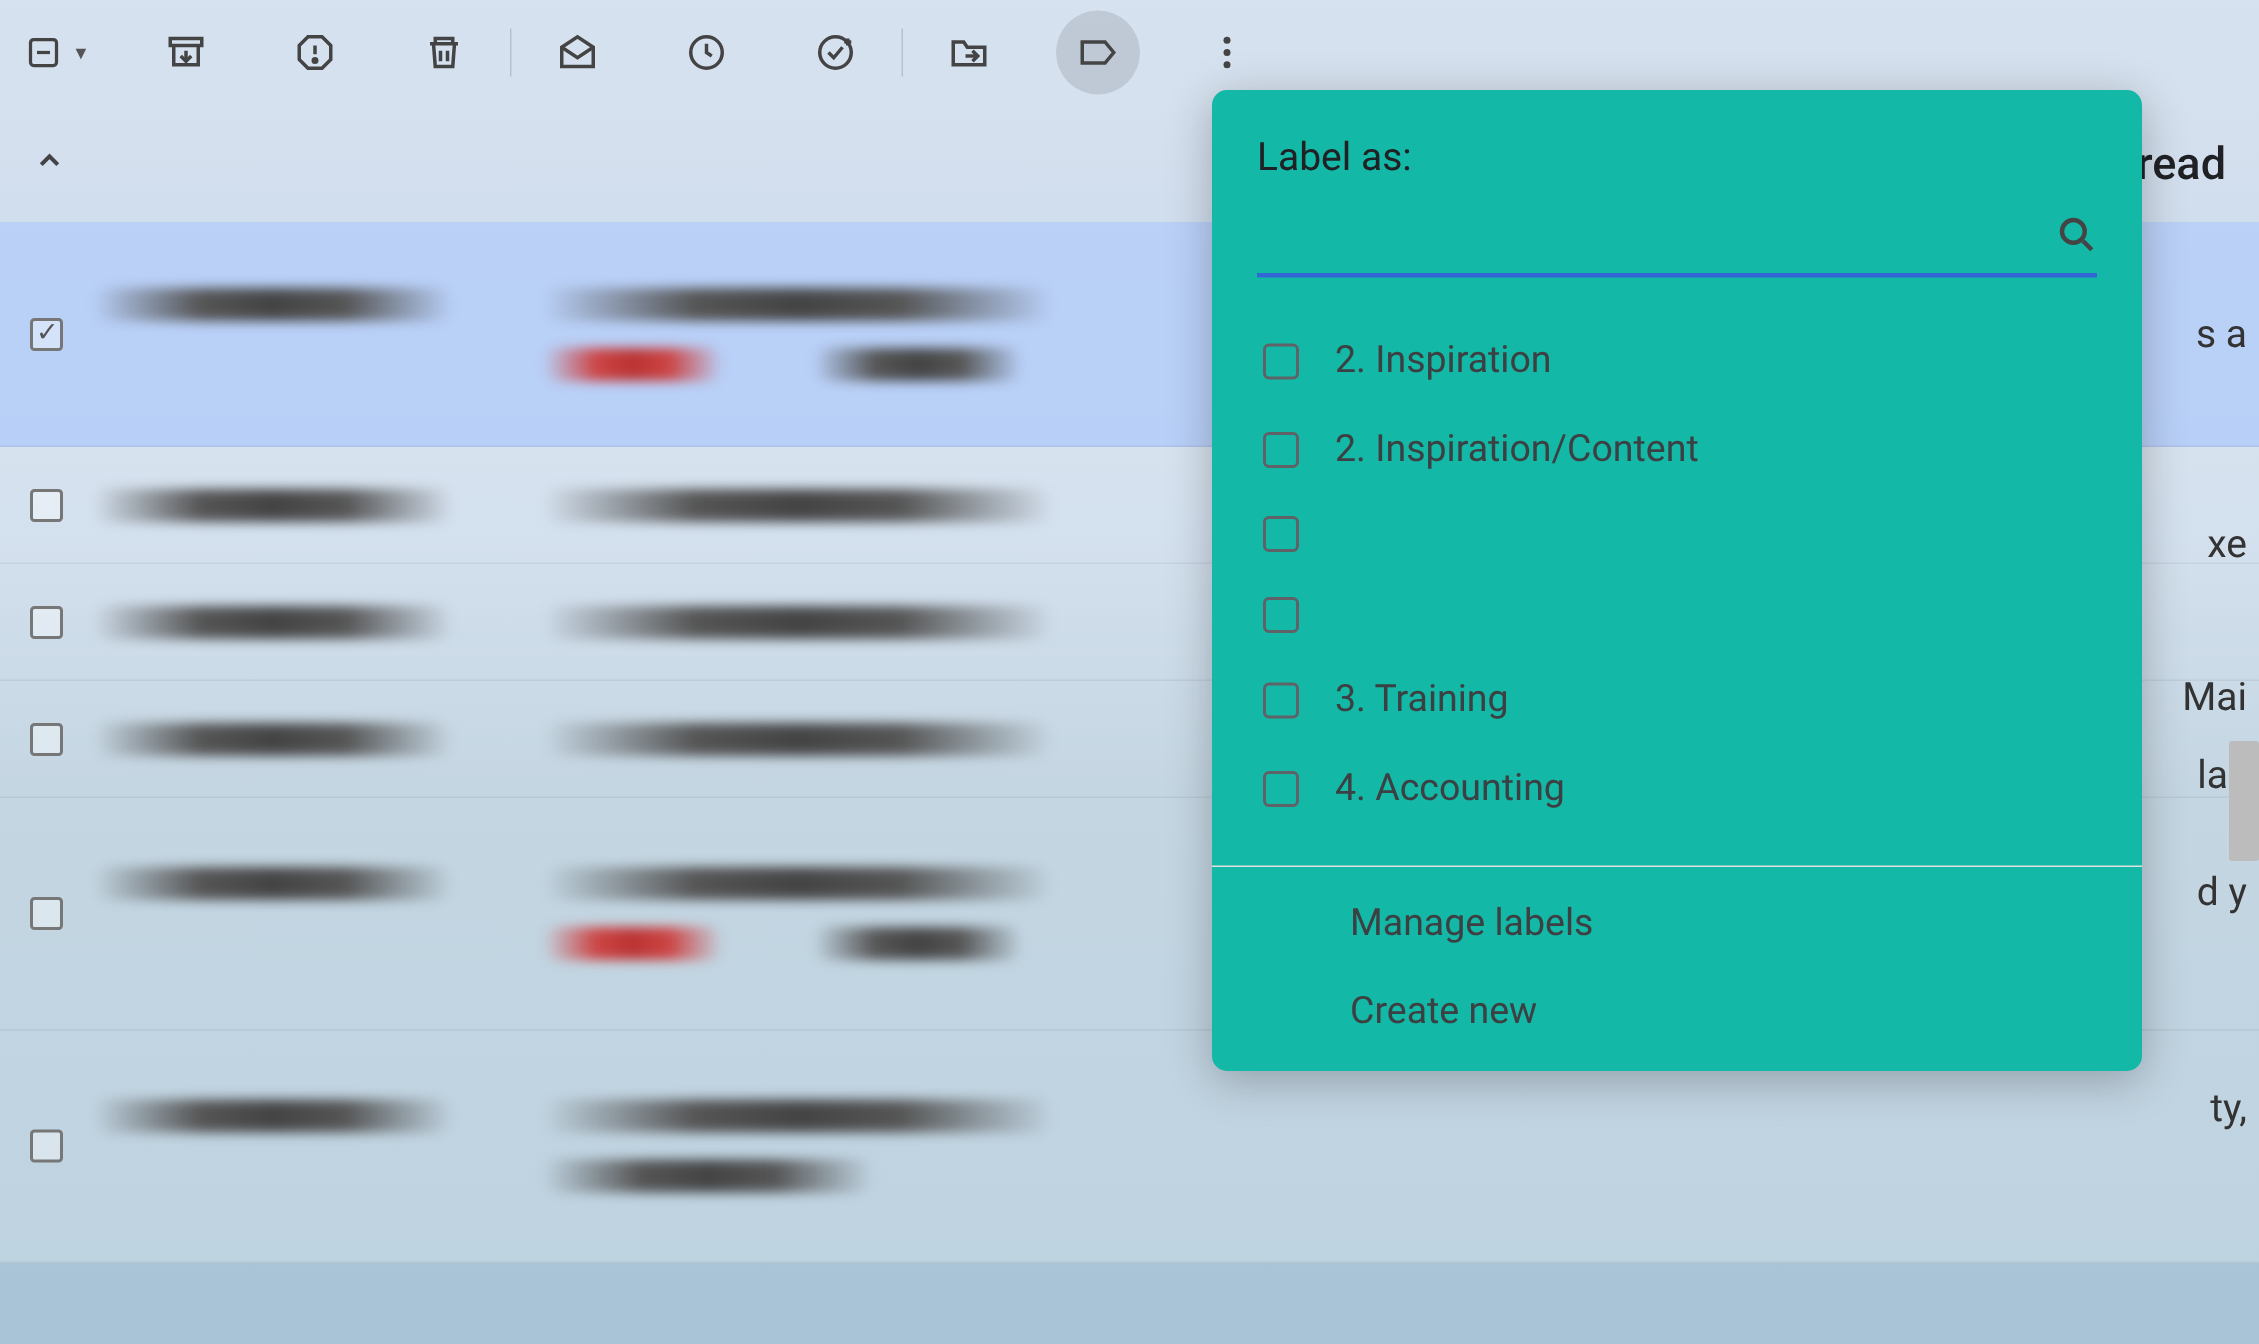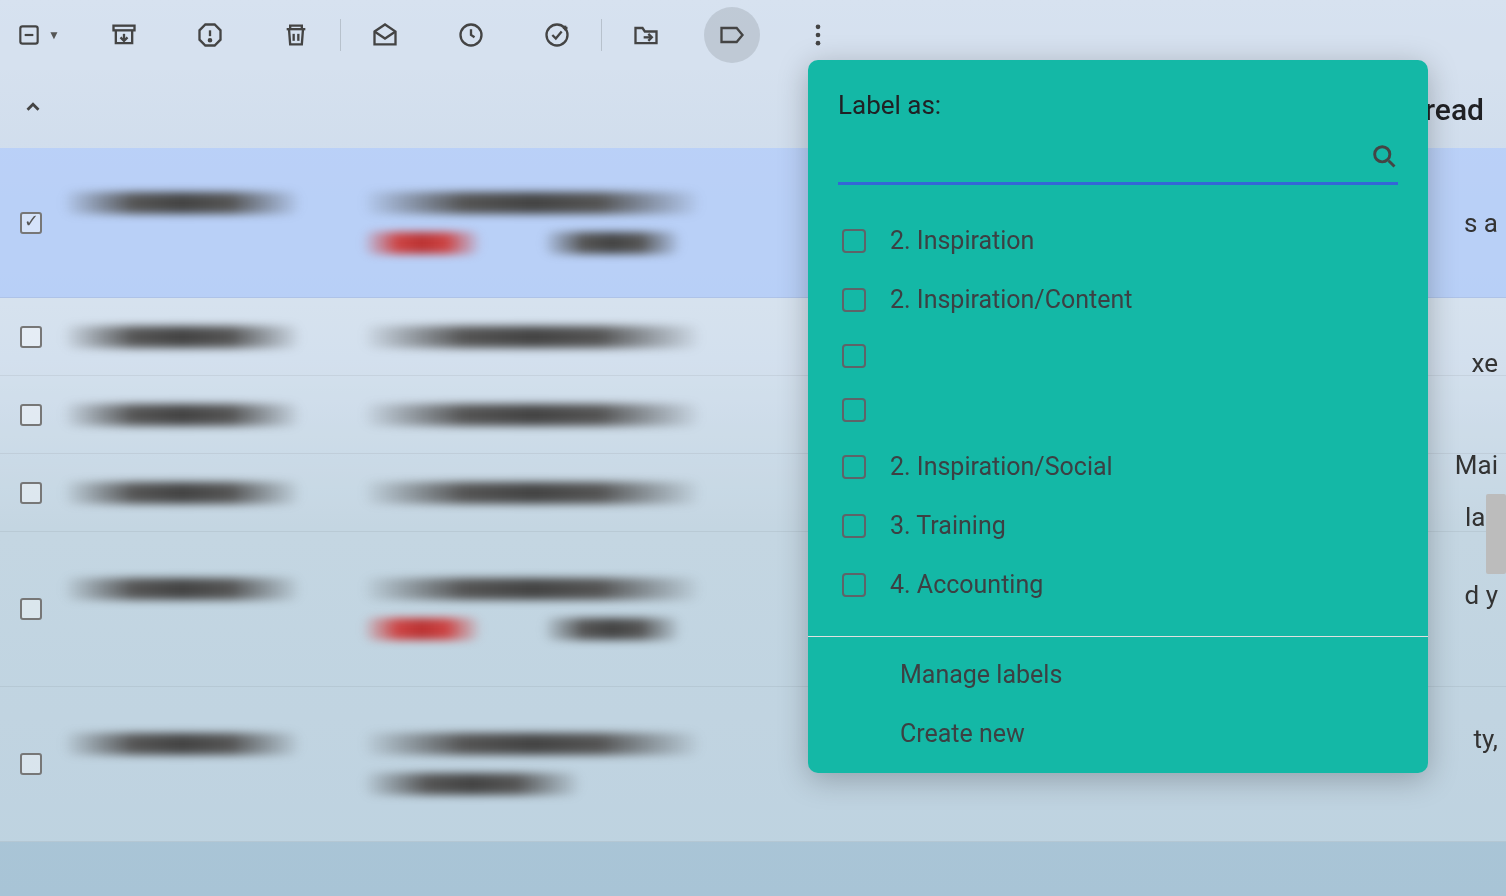--- a/index.html
+++ b/index.html
@@ -398,24 +398,20 @@
         <span>2. Inspiration/Content</span>
       </div>
     <div class="label-item">
         <div class="item-check"></div>
       </div>
     <div class="label-item">
         <div class="item-check"></div>
       </div>
     <div class="label-item">
         <div class="item-check"></div>
-        <span>2. Inspiration/Social</span>
-      </div>
-    <div class="label-item">
-        <div class="item-check"></div>
         <span>3. Training</span>
       </div>
     <div class="label-item">
         <div class="item-check"></div>
         <span>4. Accounting</span>
       </div>
   </div>
   <div class="popup-sep"></div>
   <div class="action-item">Manage labels</div>
   <div class="action-item">Create new</div>

